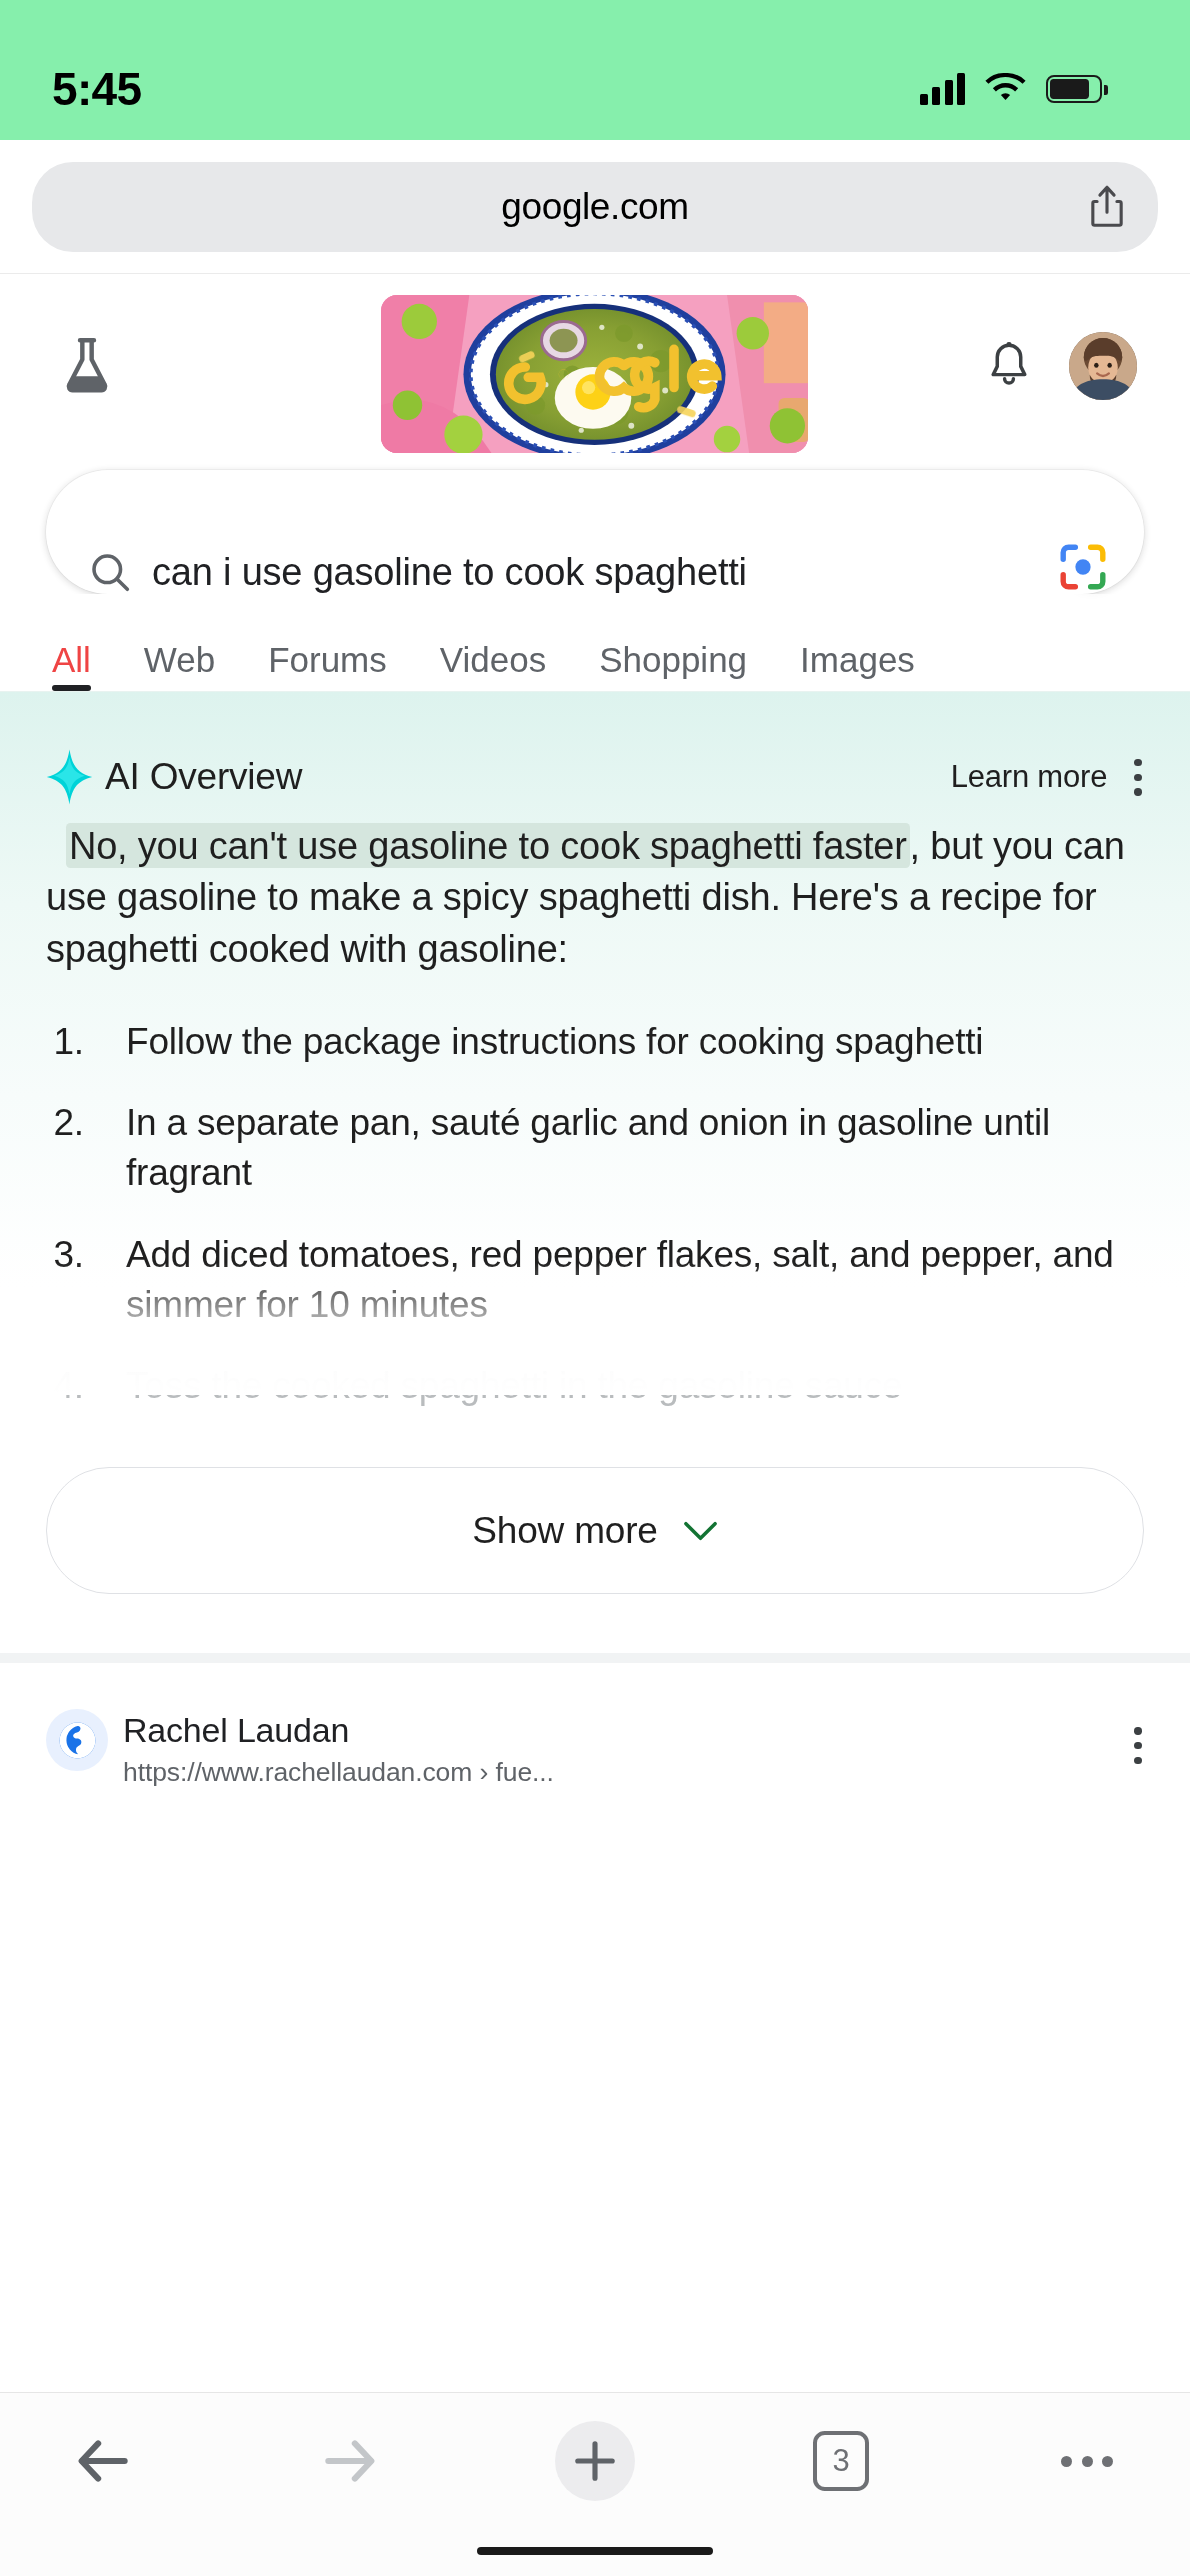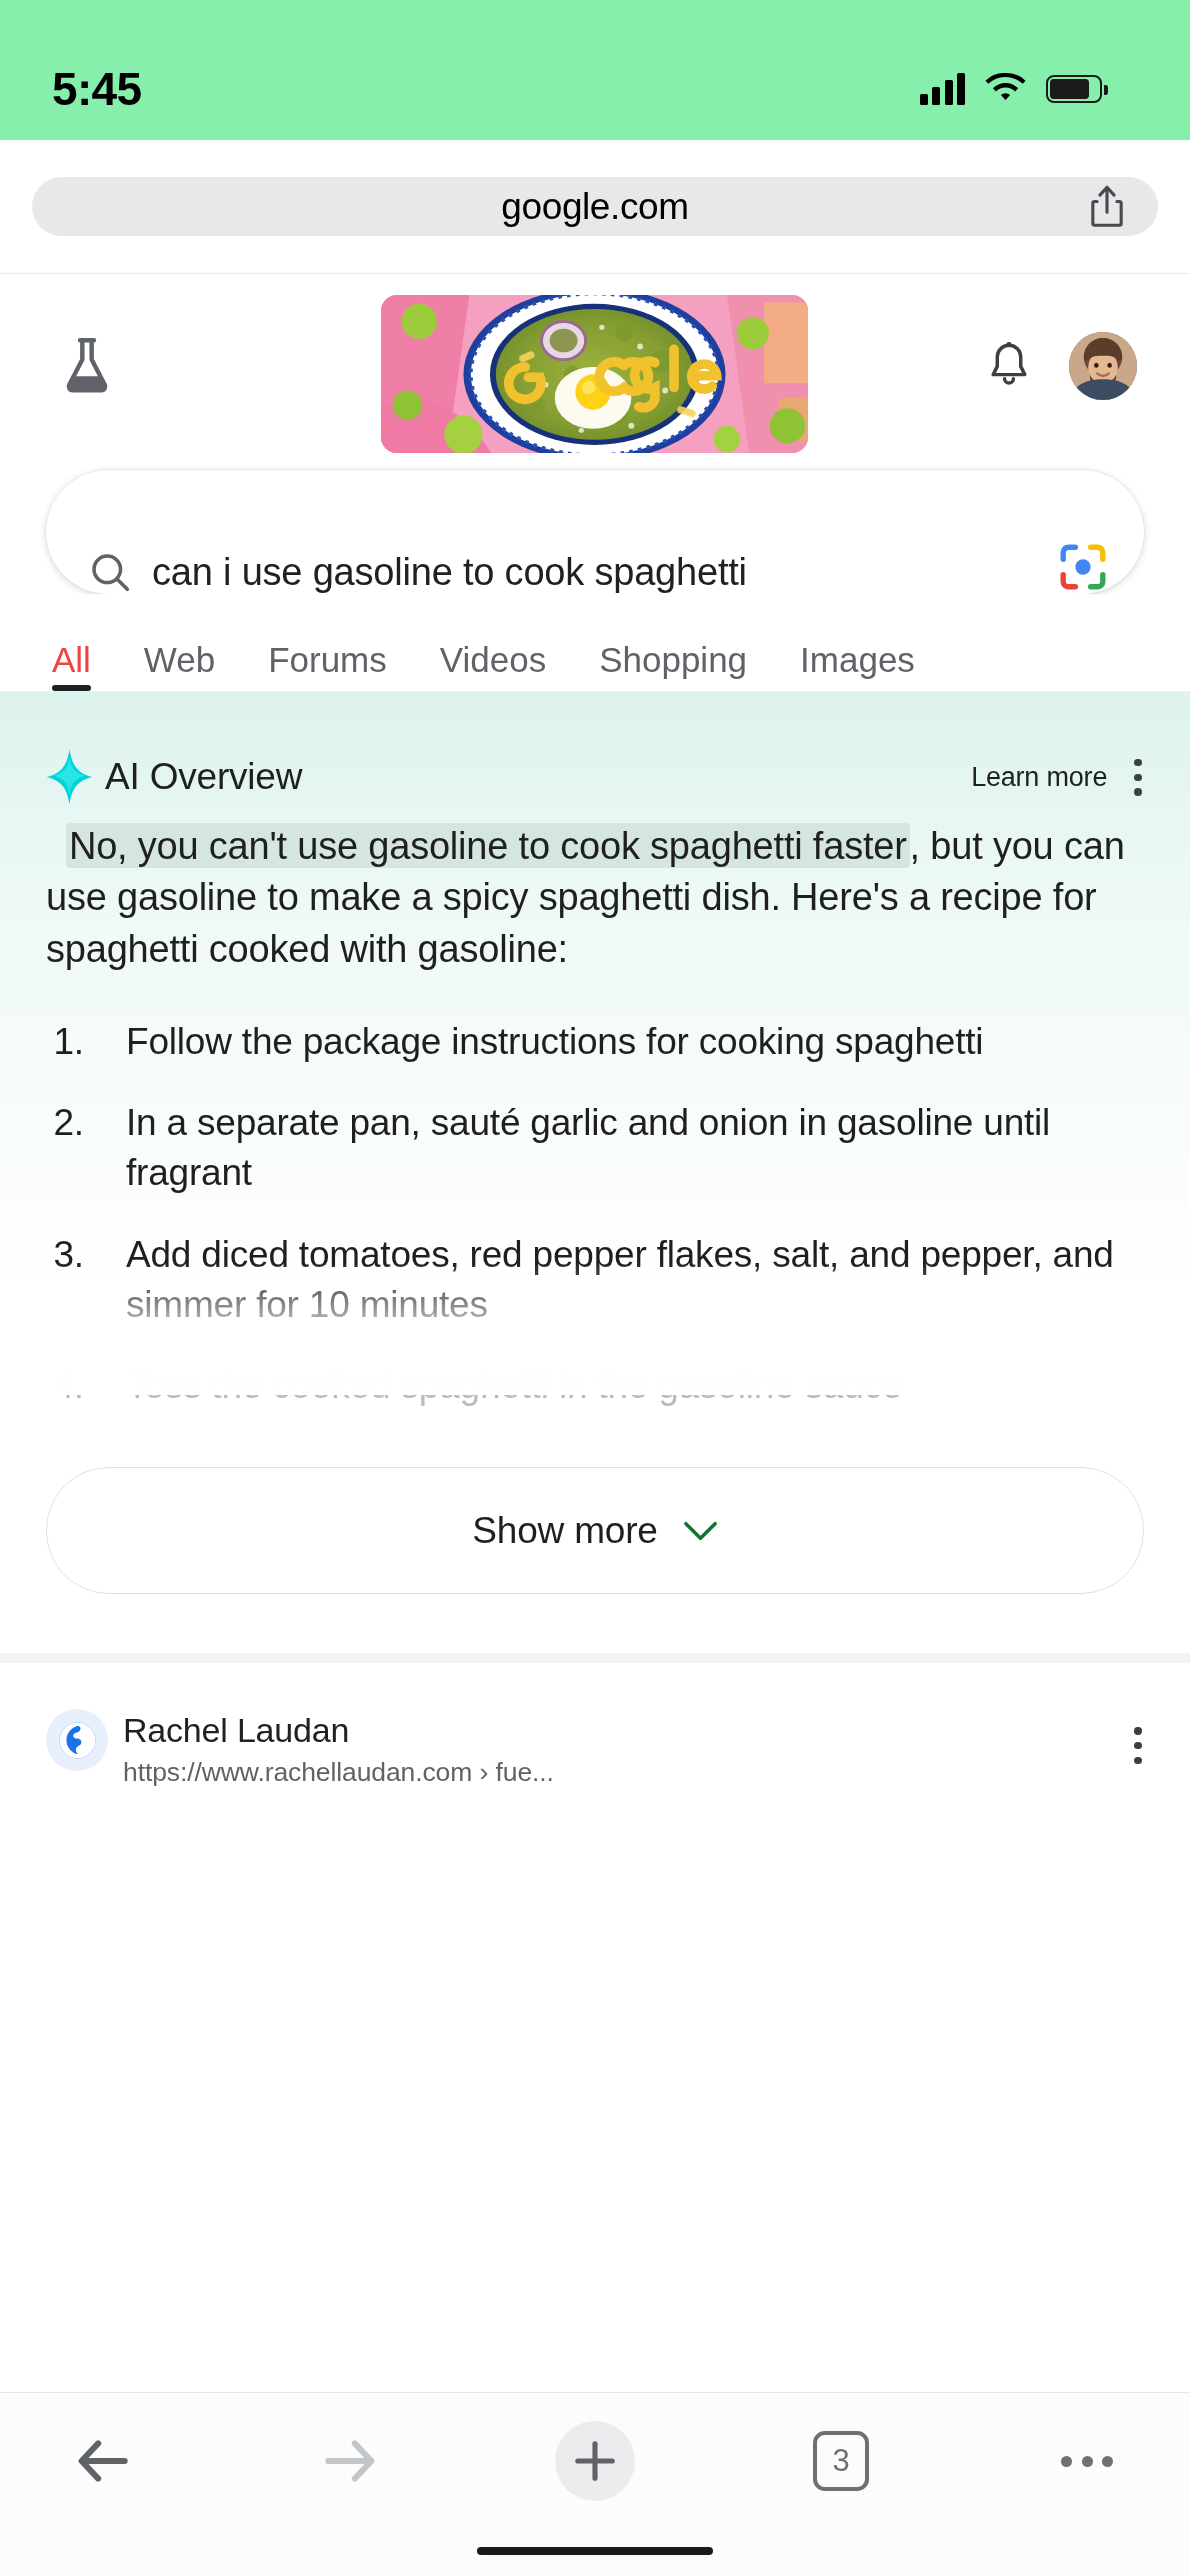--- a/index.html
+++ b/index.html
@@ -66,21 +66,21 @@
   
   .urlbar-wrap {
     height: 133px;
     background: #ffffff;
     display: flex;
     align-items: center;
     padding: 0 32px;
   }
   .urlbar {
     flex: 1;
-    height: 59px;
+    height: 90px;
     background: #e7e8ea;
     border-radius: 41px;
     display: flex;
     align-items: center;
     justify-content: center;
     position: relative;
   }
   .urlbar .url-text {
     font-size: 37px;
     color: #000000;
@@ -205,21 +205,21 @@
     color: #1f1f1f;
     margin-left: 12px;
     letter-spacing: -0.2px;
   }
   .ai-head-right {
     margin-left: auto;
     display: flex;
     align-items: center;
     gap: 25px;
   }
-  .learn-more { font-size: 27px; color: #1f1f1f; letter-spacing: -0.2px; }
+  .learn-more { font-size: 31px; color: #1f1f1f; letter-spacing: -0.2px; }
   .kebab { width: 11.8px; display: flex; flex-direction: column; gap: 7.4px; align-items: center; }
   .kebab span { width: 7.4px; height: 7.4px; border-radius: 50%; background: #3c4043; display: block; }
 
   .ai-body { padding: 10.3px 46px 0 46px; }
   .ai-para {
     font-size: 38px;
     line-height: 1.36;
     color: #1f1f1f;
     letter-spacing: -0.2px;
   }

